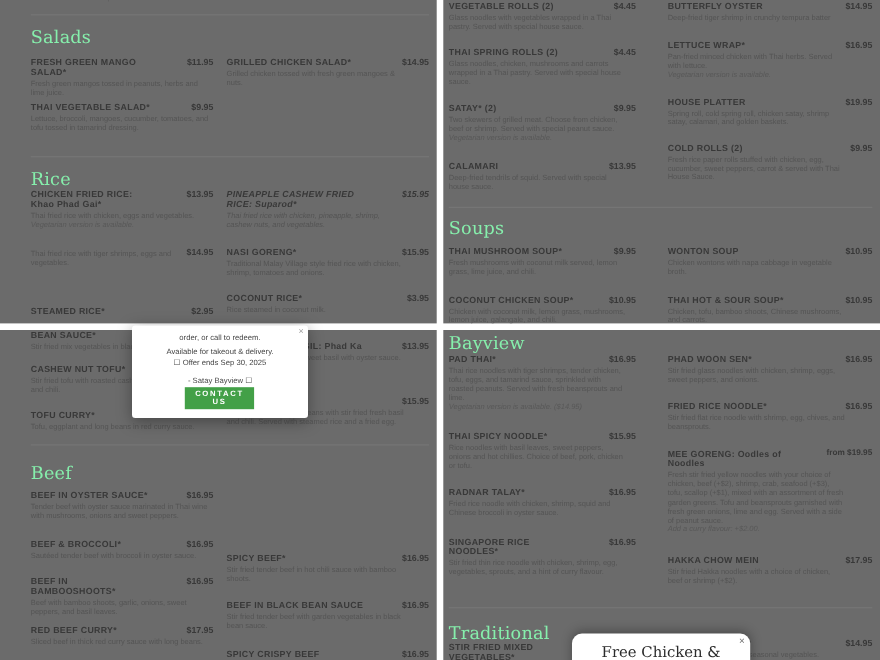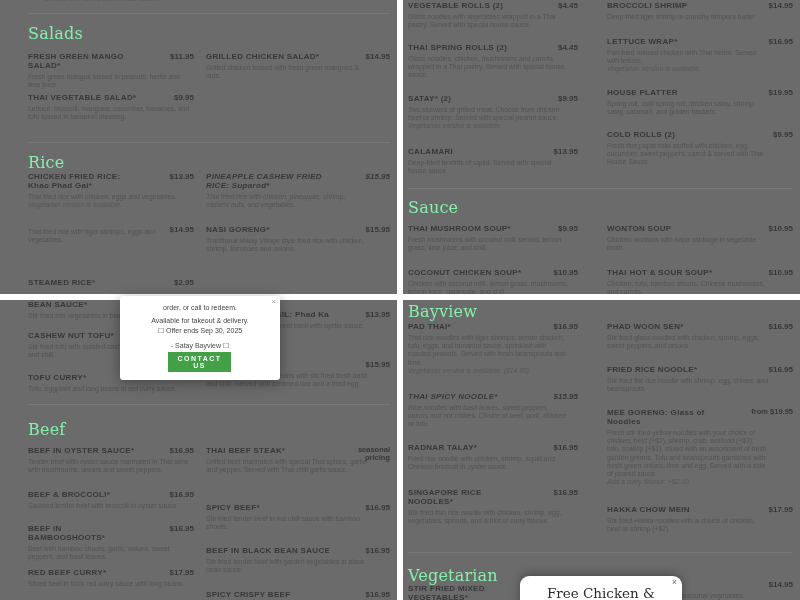--- a/index.html
+++ b/index.html
@@ -86,20 +86,25 @@
         <div class="item" style="top: 172px; font-style: italic;">
           <div class="iname">PINEAPPLE CASHEW FRIED RICE: Suparod*</div>
           <div class="price">$15.95</div>
           <div class="desc">Thai fried rice with chicken, pineapple, shrimp, cashew nuts, and vegetables.</div>
         </div>
         <div class="item" style="top: 225px;">
           <div class="iname">NASI GORENG*</div>
           <div class="price">$15.95</div>
           <div class="desc">Traditional Malay Village style fried rice with chicken, shrimp, tomatoes and onions.</div>
         </div>
+        <div class="item" style="top: 267px;">
+          <div class="iname">COCONUT RICE*</div>
+          <div class="price">$3.95</div>
+          <div class="desc">Rice steamed in coconut milk.</div>
+        </div>
       </div>
   <div class="rule" style="top: 13px;"></div>
       <div class="rule" style="top: 142px;"></div>
       <div class="sec" style="top: 24px;">Salads</div>
       <div class="sec" style="top: 153px;">Rice</div>
       <div class="frag" style="left: 45px; top: -5px;">served with our special house sauce.</div>
     </div>
   <div id="p-tr" class="panel pr">
     <div class="col col-a">
         <div class="item" style="top: 1px;">
@@ -129,21 +134,21 @@
           <div class="desc">Fresh mushrooms with coconut milk served, lemon grass, lime juice, and chili.</div>
         </div>
         <div class="item" style="top: 268px;">
           <div class="iname">COCONUT CHICKEN SOUP*</div>
           <div class="price">$10.95</div>
           <div class="desc">Chicken with coconut milk, lemon grass, mushrooms, lemon juice, galangale, and chili.</div>
         </div>
       </div>
     <div class="col col-b">
         <div class="item" style="top: 1px;">
-          <div class="iname">BROCCOLI SHRIMP</div>
+          <div class="iname">BUTTERFLY OYSTER</div>
           <div class="price">$14.95</div>
           <div class="desc">Deep-fried tiger shrimp in crunchy tempura batter</div>
         </div>
         <div class="item" style="top: 37px;">
           <div class="iname">LETTUCE WRAP*</div>
           <div class="price">$16.95</div>
           <div class="desc">Pan-fried minced chicken with Thai herbs. Served with lettuce.</div>
           <div class="note">Vegetarian version is available.</div>
         </div>
         <div class="item" style="top: 88px;">
@@ -161,21 +166,21 @@
           <div class="price">$10.95</div>
           <div class="desc">Chicken wontons with napa cabbage in vegetable broth.</div>
         </div>
         <div class="item" style="top: 268px;">
           <div class="iname">THAI HOT &amp; SOUR SOUP*</div>
           <div class="price">$10.95</div>
           <div class="desc">Chicken, tofu, bamboo shoots, Chinese mushrooms, and carrots.</div>
         </div>
       </div>
   <div class="rule" style="top: 188px;"></div>
-      <div class="sec" style="top: 198px;">Sauce</div>
+      <div class="sec" style="top: 198px;">Soups</div>
     </div>
   <div id="p-bl" class="panel pl">
     <div class="col col-a">
         <div class="item" style="top: 0px;">
           <div class="iname">BEAN SAUCE*</div>
           <div class="desc">Stir fried mix vegetables in black bean sauce.</div>
         </div>
         <div class="item" style="top: 31px;">
           <div class="iname">CASHEW NUT TOFU*</div>
           <div class="desc">Stir fried tofu with roasted cashews, sweet onions and chili.</div>
@@ -208,25 +213,20 @@
     <div class="col col-b">
         <div class="item" style="top: 10px;">
           <div class="iname">EGGPLANT &amp; BASIL: Phad Ka</div>
           <div class="price">$13.95</div>
           <div class="desc">Stir fried eggplant and sweet basil with oyster sauce.</div>
         </div>
         <div class="item" style="top: 60px;">
           <div class="iname">GRA POW TOFU*</div>
           <div class="price">$15.95</div>
           <div class="desc">Minced tofu and green beans with stir fried fresh basil and chili. Served with steamed rice and a fried egg.</div>
-        </div>
-        <div class="item" style="top: 146px;">
-          <div class="iname">THAI BEEF STEAK*</div>
-          <div class="price small">seasonal pricing</div>
-          <div class="desc">Grilled beef marinated with special Thai spices, garlic and pepper. Served with Thai chili garlic sauce.</div>
         </div>
         <div class="item" style="top: 203px;">
           <div class="iname">SPICY BEEF*</div>
           <div class="price">$16.95</div>
           <div class="desc">Stir fried tender beef in hot chili sauce with bamboo shoots.</div>
         </div>
         <div class="item" style="top: 246px;">
           <div class="iname">BEEF IN BLACK BEAN SAUCE</div>
           <div class="price">$16.95</div>
           <div class="desc">Stir fried tender beef with garden vegetables in black bean sauce.</div>
@@ -240,21 +240,21 @@
       <div class="sec" style="top: 120px;">Beef</div>
     </div>
   <div id="p-br" class="panel pr">
     <div class="col col-a">
         <div class="item" style="top: 22px;">
           <div class="iname">PAD THAI*</div>
           <div class="price">$16.95</div>
           <div class="desc">Thai rice noodles with tiger shrimps, tender chicken, tofu, eggs, and tamarind sauce, sprinkled with roasted peanuts. Served with fresh beansprouts and lime.</div>
           <div class="note">Vegetarian version is available. ($14.95)</div>
         </div>
-        <div class="item" style="top: 92px; font-style: italic;">
+        <div class="item" style="top: 92px;">
           <div class="iname">THAI SPICY NOODLE*</div>
           <div class="price">$15.95</div>
           <div class="desc">Rice noodles with basil leaves, sweet peppers, onions and hot chillies. Choice of beef, pork, chicken or tofu.</div>
         </div>
         <div class="item" style="top: 143px;">
           <div class="iname">RADNAR TALAY*</div>
           <div class="price">$16.95</div>
           <div class="desc">Fried rice noodle with chicken, shrimp, squid and Chinese broccoli in oyster sauce.</div>
         </div>
         <div class="item" style="top: 188px;">
@@ -271,39 +271,39 @@
           <div class="iname">PHAD WOON SEN*</div>
           <div class="price">$16.95</div>
           <div class="desc">Stir fried glass noodles with chicken, shrimp, eggs, sweet peppers, and onions.</div>
         </div>
         <div class="item" style="top: 65px;">
           <div class="iname">FRIED RICE NOODLE*</div>
           <div class="price">$16.95</div>
           <div class="desc">Stir fried flat rice noodle with shrimp, egg, chives, and beansprouts.</div>
         </div>
         <div class="item" style="top: 108px;">
-          <div class="iname">MEE GORENG: Glass of Noodles</div>
+          <div class="iname">MEE GORENG: Oodles of Noodles</div>
           <div class="price small">from $19.95</div>
           <div class="desc">Fresh stir fried yellow noodles with your choice of chicken, beef (+$2), shrimp, crab, seafood (+$3), tofu, scallop (+$1), mixed with an assortment of fresh garden greens. Tofu and beansprouts garnished with fresh green onions, lime and egg. Served with a side of peanut sauce.</div>
           <div class="note">Add a curry flavour: +$2.00.</div>
         </div>
         <div class="item" style="top: 205px;">
           <div class="iname">HAKKA CHOW MEIN</div>
           <div class="price">$17.95</div>
           <div class="desc">Stir fried Hakka noodles with a choice of chicken, beef or shrimp (+$2).</div>
         </div>
         <div class="item" style="top: 280px;">
           <div class="iname">VEGGIE DELIGHT*</div>
           <div class="price">$14.95</div>
           <div class="desc">Stir fried tofu and mixed seasonal vegetables.</div>
         </div>
       </div>
   <div class="rule" style="top: 252px;"></div>
       <div class="sec" style="top: 2px;">Bayview</div>
-      <div class="sec" style="top: 266px;">Vegetarian</div>
+      <div class="sec" style="top: 266px;">Traditional</div>
     </div>
 
   <div id="offer-modal">
     <div class="m-close">×</div>
     <div class="m-line m-l1">order, or call to redeem.</div>
     <div class="m-line m-l2">Available for takeout &amp; delivery.</div>
     <div class="m-line">☐ Offer ends Sep 30, 2025</div>
     <div class="m-sig">- Satay Bayview ☐</div>
     <button id="contact-btn">CONTACT US</button>
   </div>

